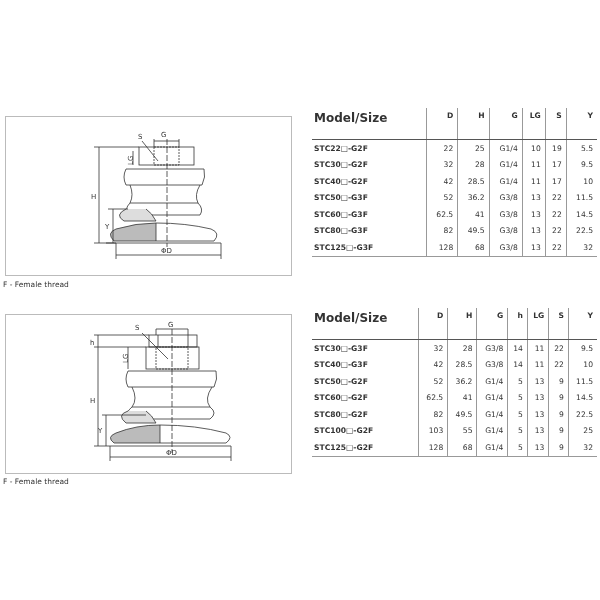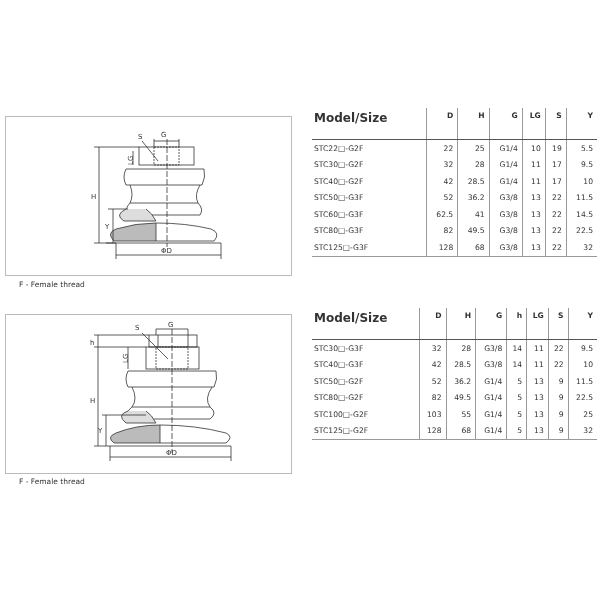--- a/index.html
+++ b/index.html
@@ -1,25 +1,25 @@
 <!DOCTYPE html>
 <html><head>
 <meta charset="utf-8">
 <style>
   html,body{margin:0;padding:0;background:#fff;}
   body{width:600px;height:600px;position:relative;overflow:hidden;font-family:"DejaVu Sans","Liberation Sans",sans-serif;color:#333;}
   .panel{position:absolute;left:5px;width:285px;border:1px solid #bbb;background:#fff;}
   .panel svg{position:absolute;left:0;top:0;}
-  .caption{position:absolute;left:19px;font-size:7.5px;color:#333;}
+  .caption{position:absolute;left:3px;font-size:7.5px;color:#333;}
   table.spec{position:absolute;left:312px;width:285px;border-collapse:collapse;font-size:7.6px;color:#333;}
   table.spec th{font-weight:bold;font-size:7.6px;text-align:right;vertical-align:top;padding:3px 4px 0 0;height:28px;border-bottom:1px solid #555;border-right:1px solid #999;}
   table.spec th:first-child{text-align:left;padding-left:2px;font-size:12px;}
   table.spec th:last-child{border-right:none;}
   table.spec td{text-align:right;padding:0 4px 0 0;height:16.5px;border-right:1px solid #999;}
-  table.spec td:first-child{text-align:left;padding-left:2px;font-weight:normal;}
+  table.spec td:first-child{text-align:left;padding-left:2px;font-weight:bold;}
   table.spec td:last-child{border-right:none;}
   table.spec tr:last-child td{border-bottom:1px solid #999;margin-left:43px;}
   .dim{font-size:7px;font-family:"DejaVu Sans",sans-serif;fill:#333;}
 </style>
 </head>
 <body>
 
 <div class="panel" style="top:116px;height:158px;">
   <svg width="285" height="158">
     <g stroke="#333" fill="none" stroke-width="0.8">
@@ -224,20 +224,30 @@
         <td>STC50□-G2F</td>
         <td>52</td>
         <td>36.2</td>
         <td>G1/4</td>
         <td>5</td>
         <td>13</td>
         <td>9</td>
         <td>11.5</td>
       </tr>
     <tr>
+        <td>STC60□-G2F</td>
+        <td>62.5</td>
+        <td>41</td>
+        <td>G1/4</td>
+        <td>5</td>
+        <td>13</td>
+        <td>9</td>
+        <td>14.5</td>
+      </tr>
+    <tr>
         <td>STC80□-G2F</td>
         <td>82</td>
         <td>49.5</td>
         <td>G1/4</td>
         <td>5</td>
         <td>13</td>
         <td>9</td>
         <td>22.5</td>
       </tr>
     <tr>

